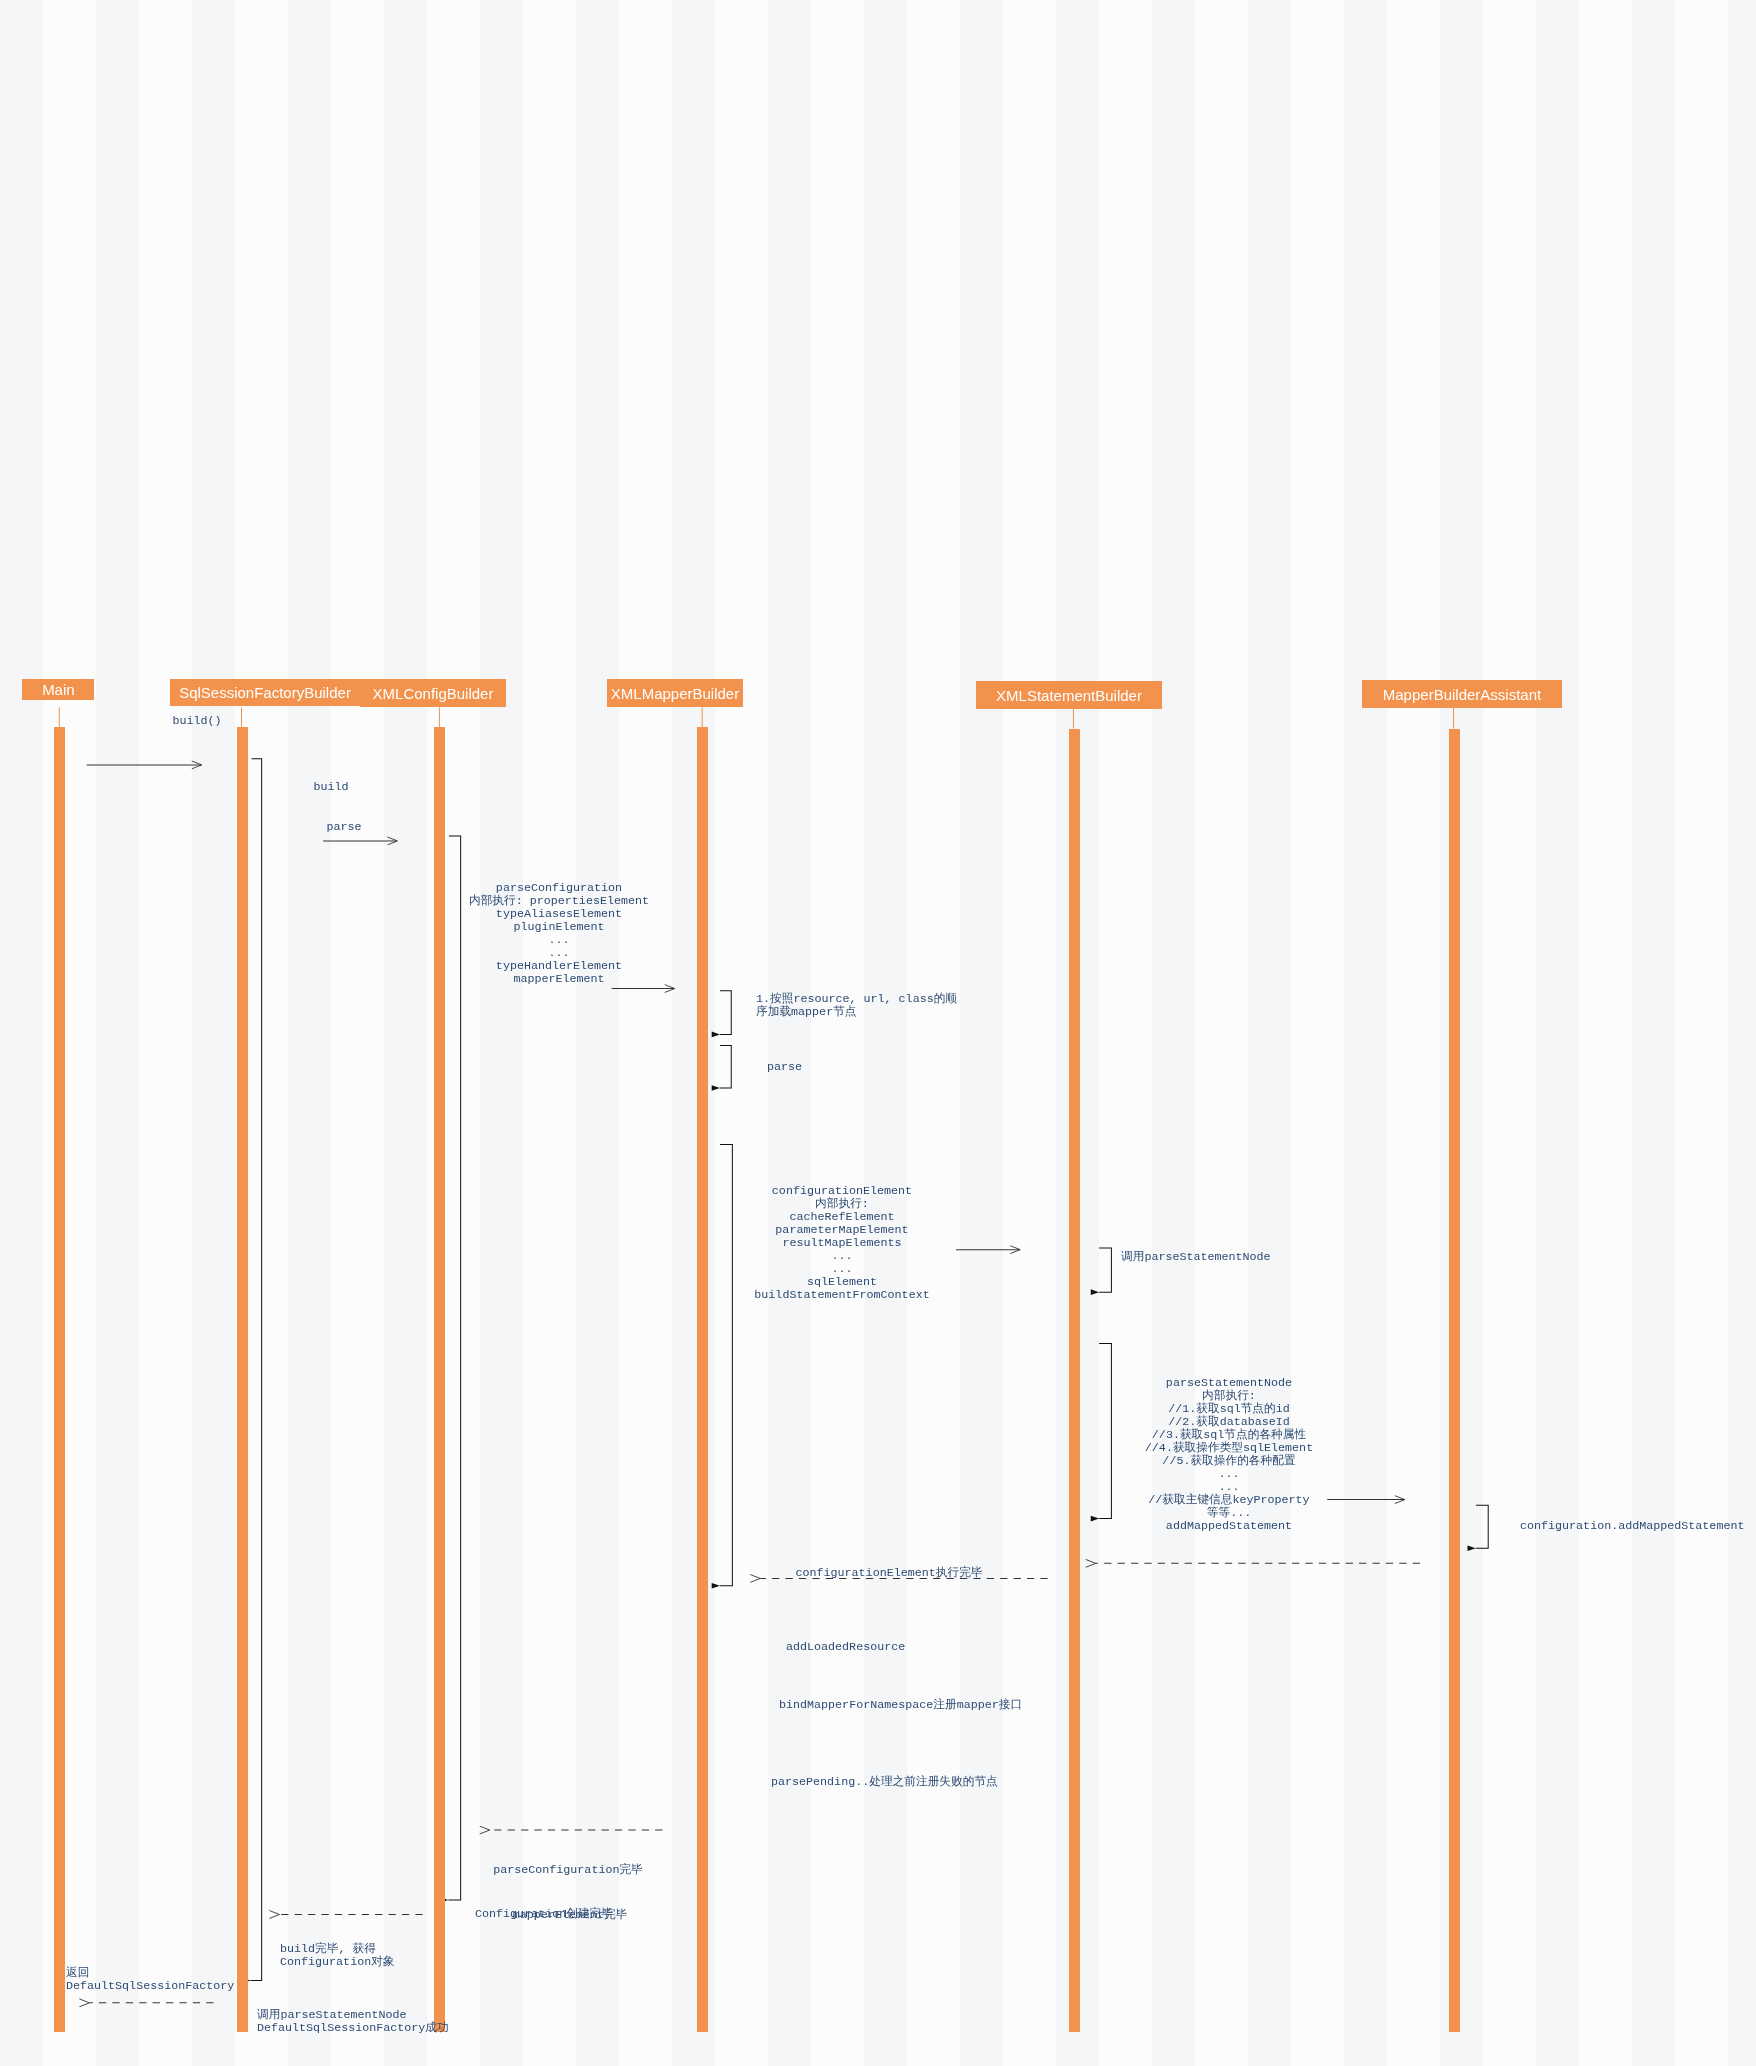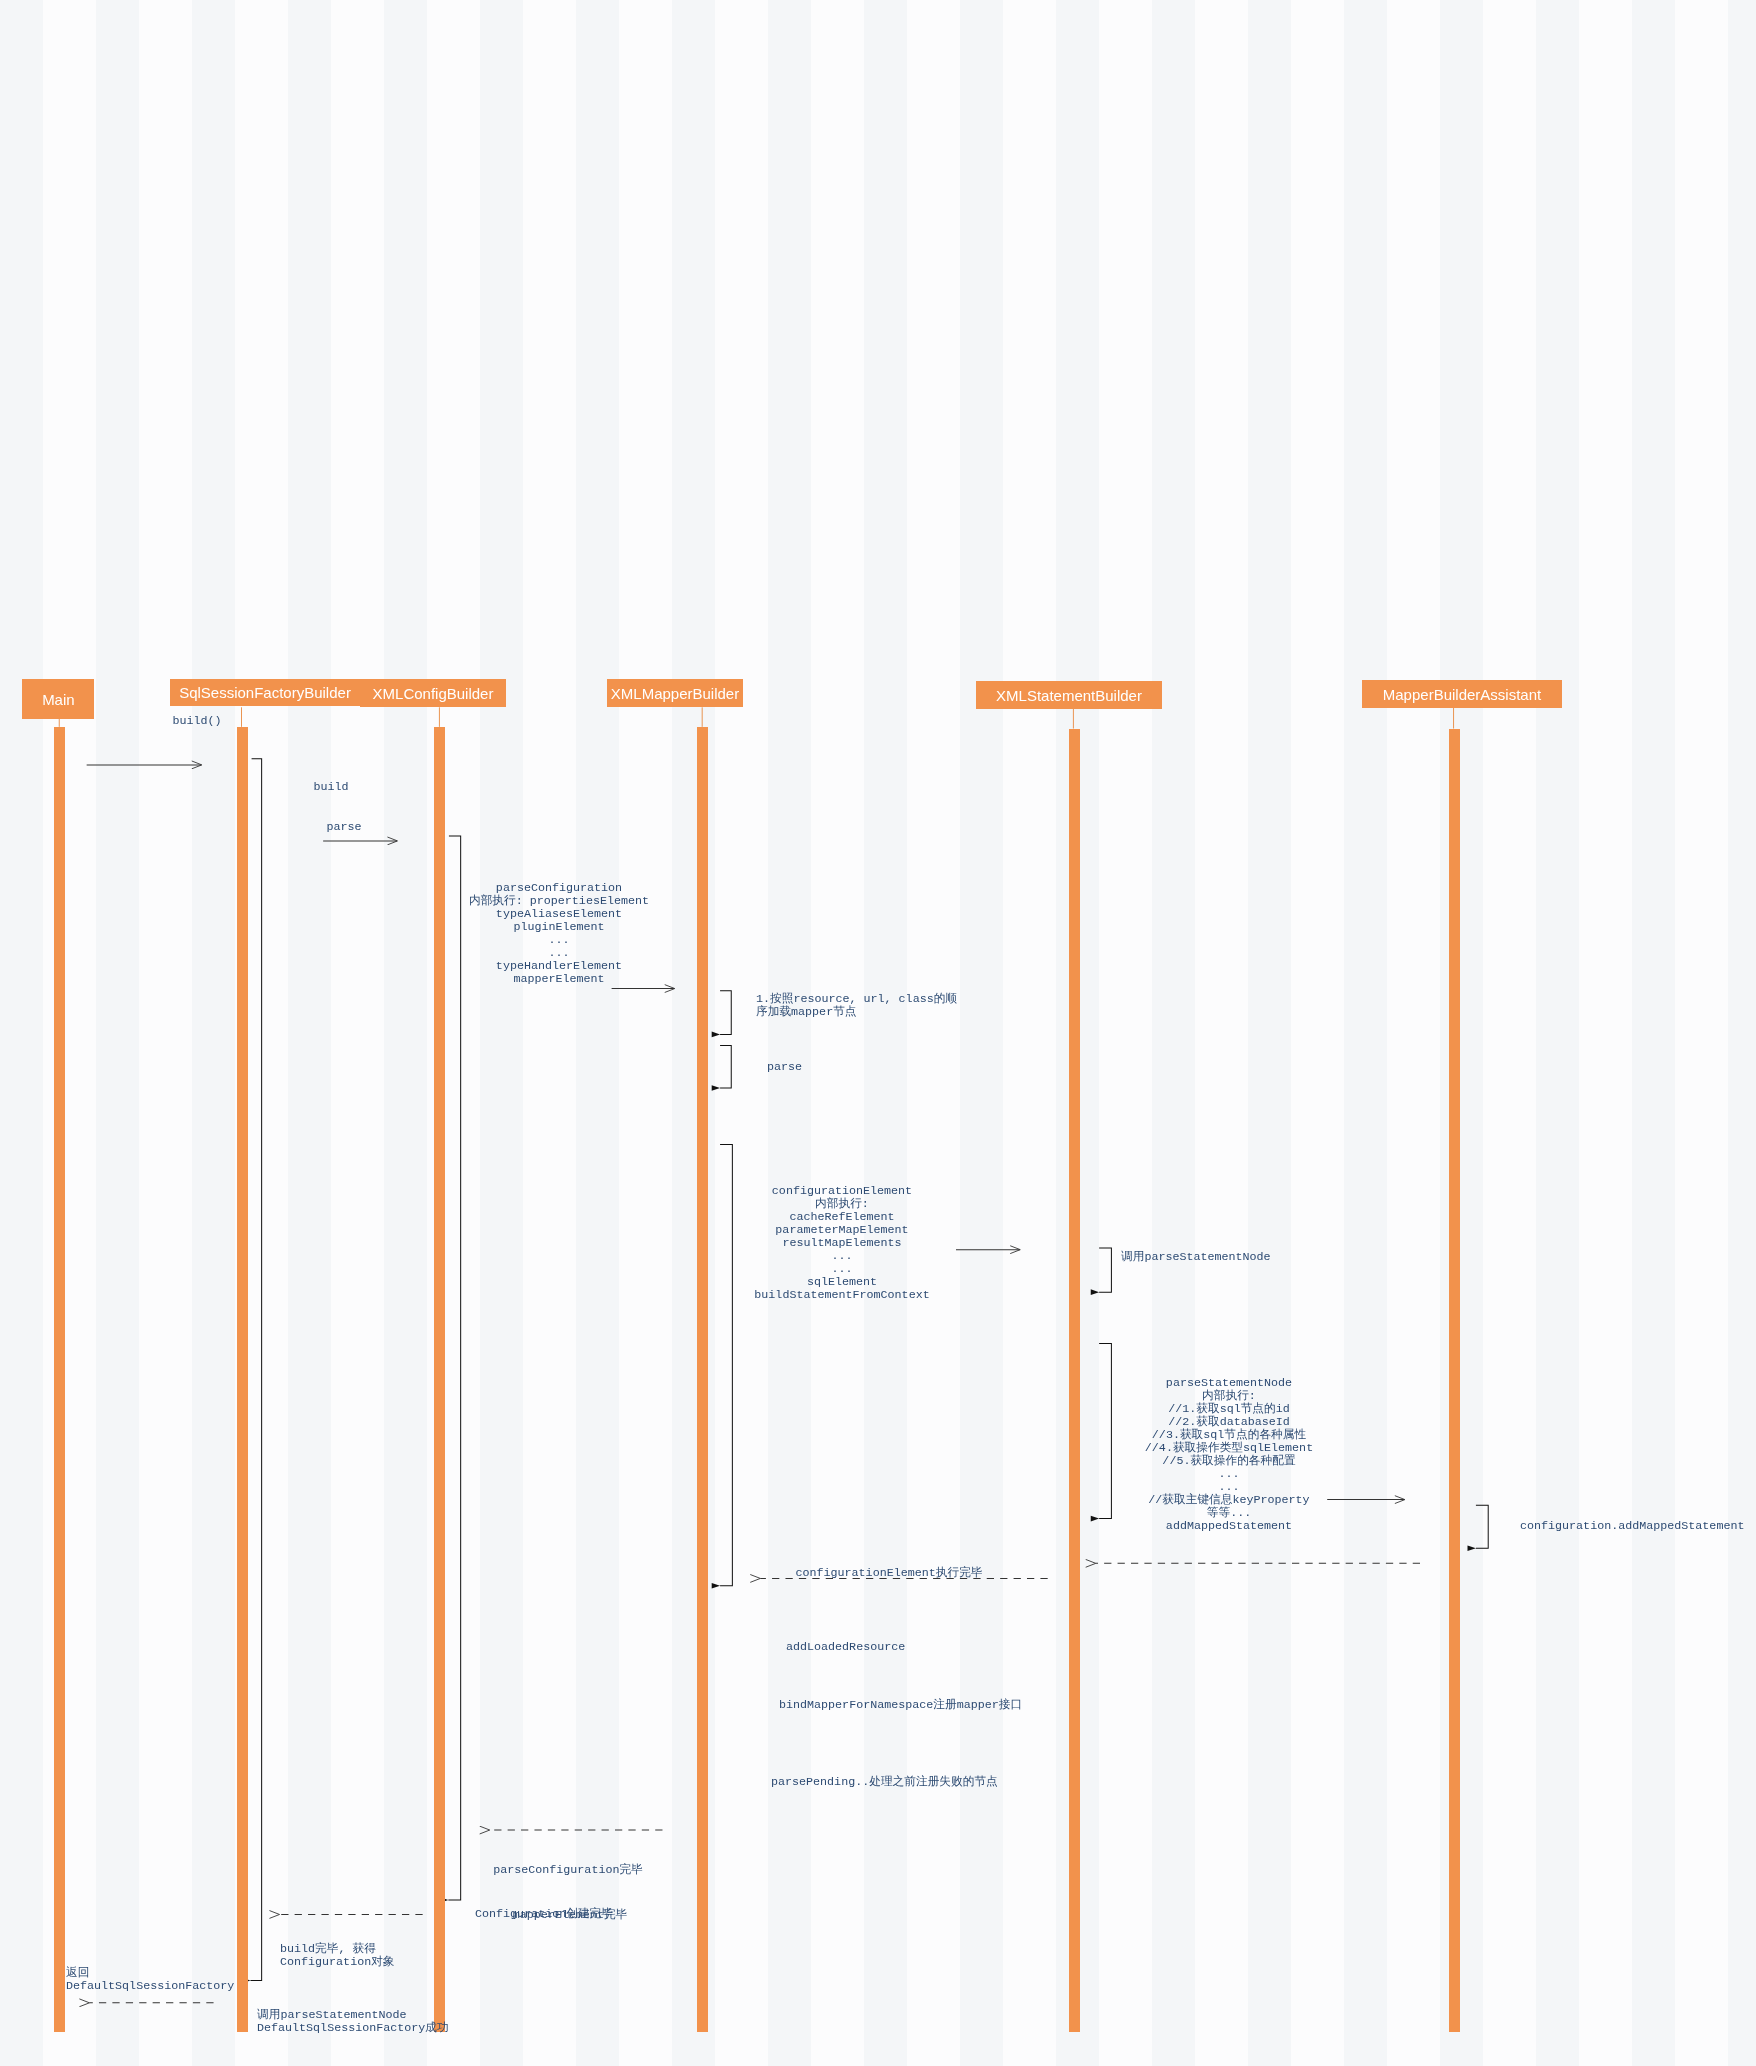--- a/index.html
+++ b/index.html
@@ -139,21 +139,21 @@
       <line x1="1185" y1="3273" x2="876" y2="3273" marker-end="url(#arrowOpenL)"></line>
 
       <line x1="756" y1="3424" x2="500" y2="3424" marker-end="url(#arrowOpenL)"></line>
 
       <line x1="382" y1="3582" x2="160" y2="3582" marker-end="url(#arrowOpenL)"></line>
     </g>
   </svg>
 
   <div id="layer">
 
-    <div class="actor-box" style="left:22.4px; top:679px; width:72px; height:40px;">
+    <div class="actor-box" style="left:22.4px; top:679px; width:72px; height:21px;">
       <span>Main</span>
     </div>
     <div class="actor-box" style="left:170px; top:679px; width:190px; height:27px;">
       <span>SqlSessionFactoryBuilder</span>
     </div>
     <div class="actor-box" style="left:360px; top:679px; width:146px; height:28px;">
       <span>XMLConfigBuilder</span>
     </div>
     <div class="actor-box" style="left:607px; top:679px; width:136px; height:28px;">
       <span>XMLMapperBuilder</span>

